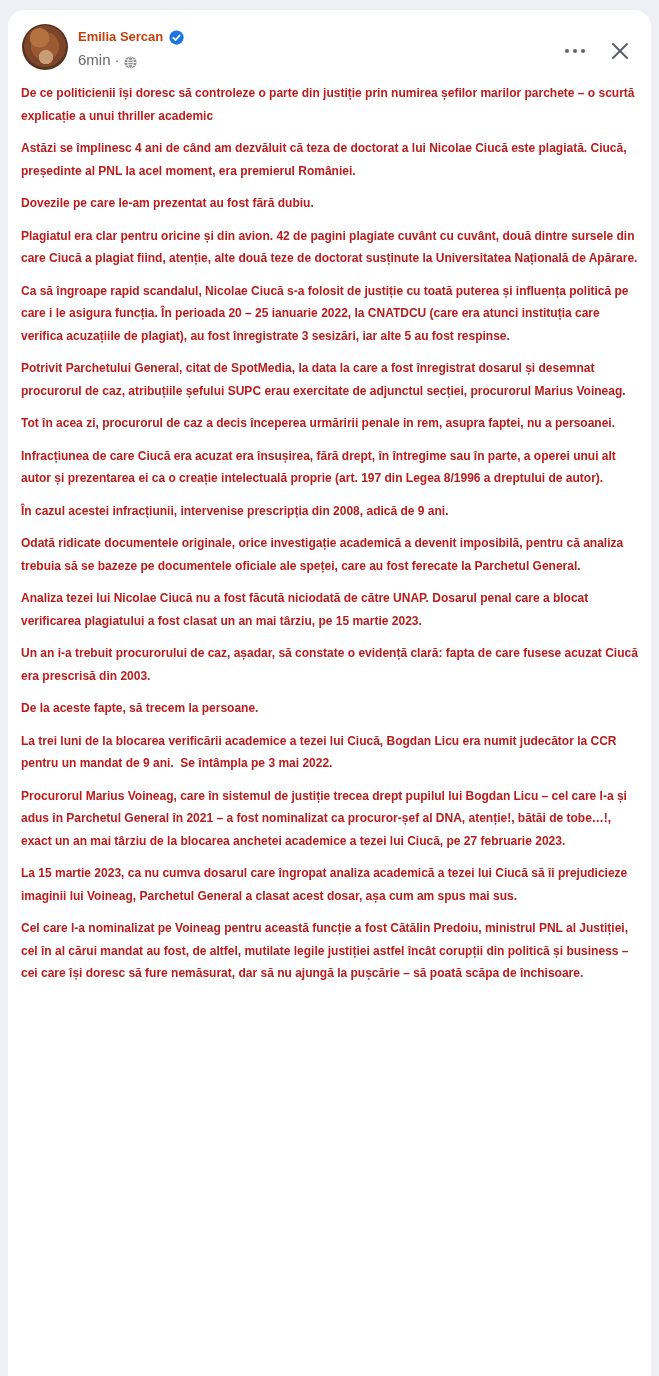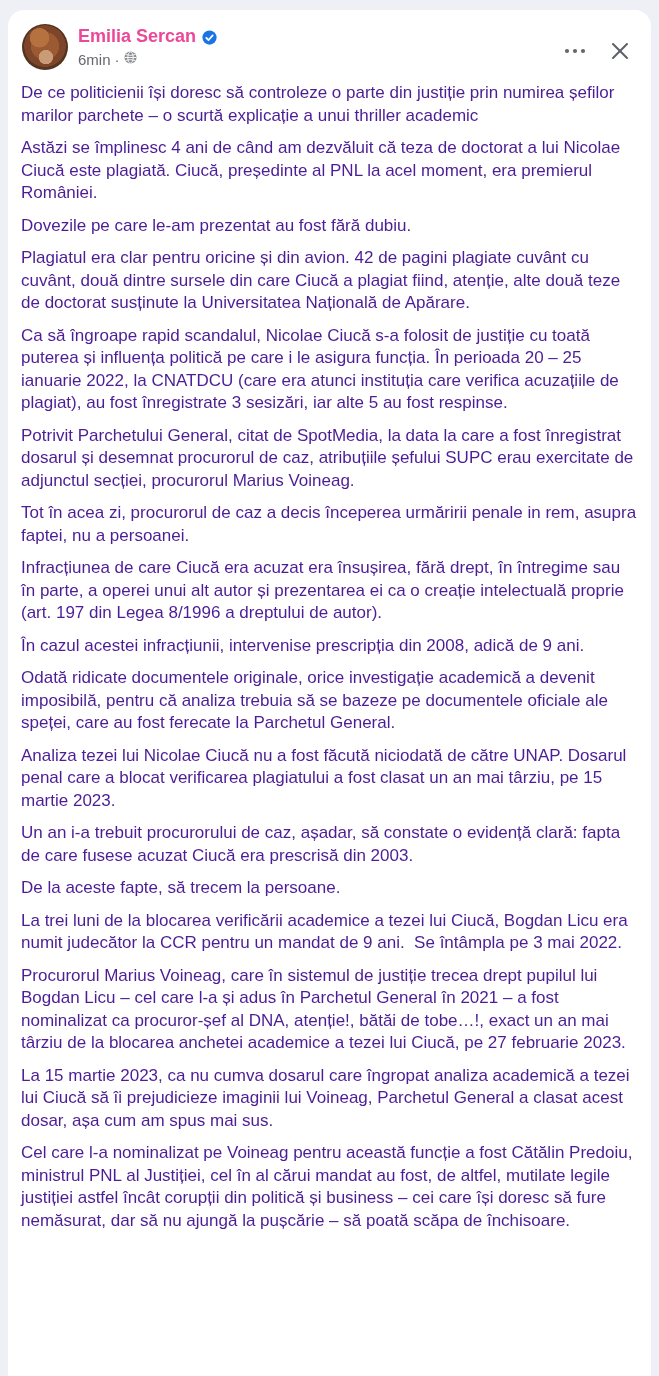--- a/index.html
+++ b/index.html
@@ -29,48 +29,49 @@
     cursor: pointer;
     background:
       radial-gradient(circle at 52% 72%, #c99c77 0 17%, rgba(0,0,0,0) 18%),
       radial-gradient(circle at 38% 30%, #b5713f 0 22%, rgba(0,0,0,0) 23%),
       radial-gradient(circle at 50% 48%, #9c5a33 0 42%, #7d452a 43% 62%, #58351f 63% 80%, #6f6253 81% 100%);
     box-shadow: inset 0 0 0 1px rgba(0,0,0,.08);
   }
   .head-texts { margin-left: 10px; padding-top: 2px; flex: 1 1 auto; min-width: 0; }
   .author-row { display: flex; align-items: center; gap: 6px; }
   .author-name {
-    font-size: 18px; font-weight: 700; color: #ec4899;
+    font-size: 13px; font-weight: 700; color: #c2410c;
     line-height: 21px; cursor: pointer; text-decoration: none;
   }
   .badge { display: inline-flex; margin-top: 1px; }
   .meta-row {
-    display: flex; align-items: flex-start; gap: 4px;
+    display: flex; align-items: flex-end; gap: 4px;
     margin-top: 3px;
     font-size: 15px; color: #65676b; line-height: 19px;
   }
   .meta-time { cursor: pointer; }
   .meta-sep { color: #65676b; }
   .globe { display: inline-flex; margin-top: 1px; }
   .head-controls {
     display: flex; align-items: center; gap: 14px;
     padding-top: 12px; flex: 0 0 auto;
   }
   .icon-btn {
     background: none; border: none; padding: 4px; margin: 0;
     display: inline-flex; align-items: center; justify-content: center;
     cursor: pointer; border-radius: 50%;
   }
   
   .post-text { padding: 6px 13px 10px 13px; }
   .post-text p {
     margin: 0 0 10px 0;
-    font-size: 17px; line-height: 22.5px;
-    color: #4c1d95;
+    font-size: 12px; line-height: 22.5px;
+    color: #b91c1c;
     white-space: pre-wrap;
+    font-weight: bold;
   }
   .post-text p:last-child { margin-bottom: 0; }
 </style>
 </head>
 <body>
 
 <div class="page">
   <div class="card">
 
     <div class="header">

